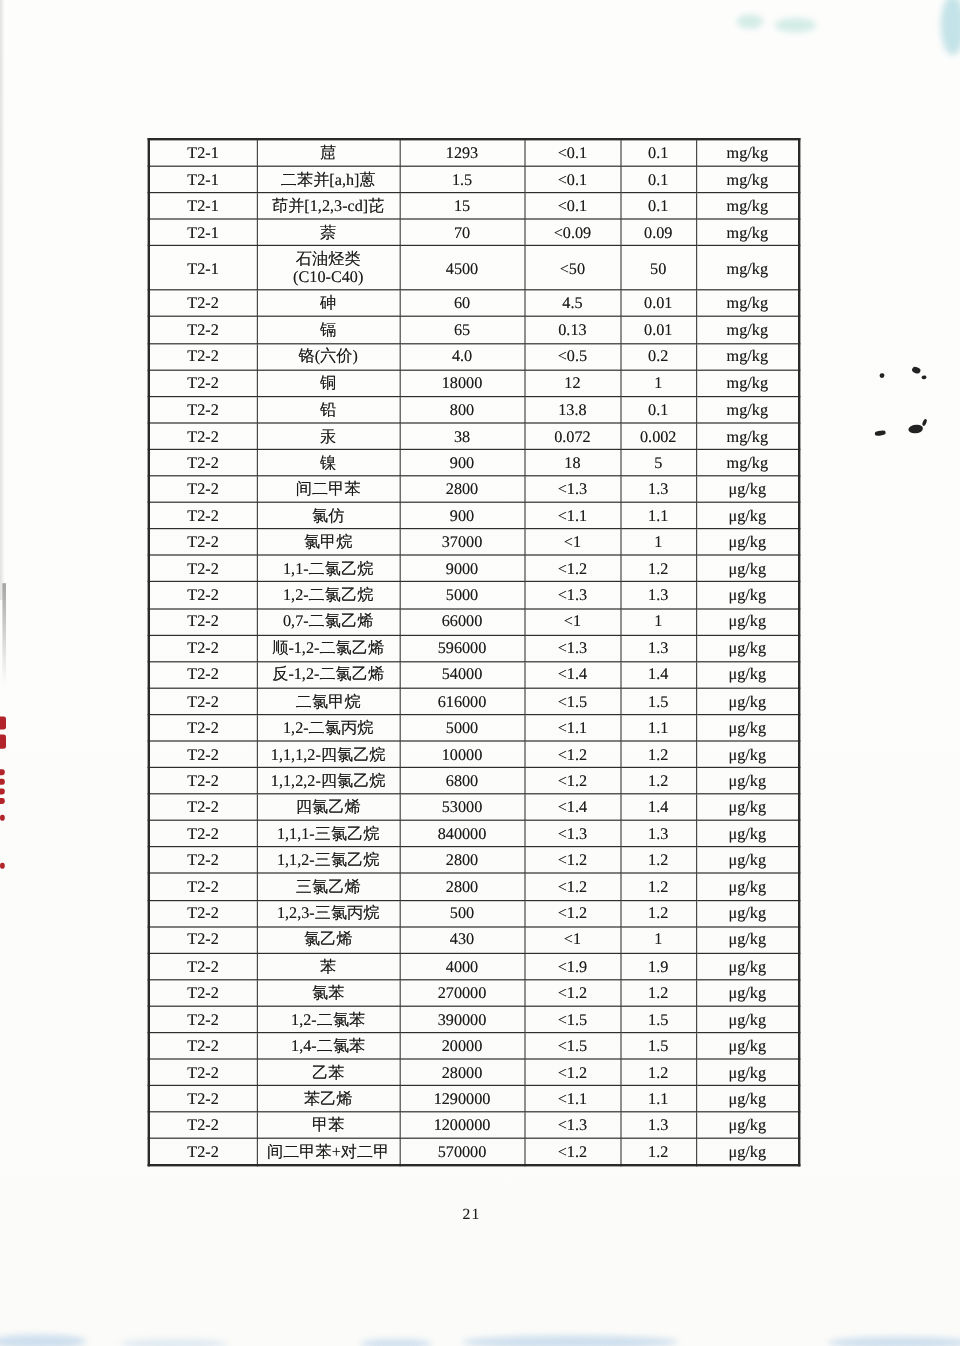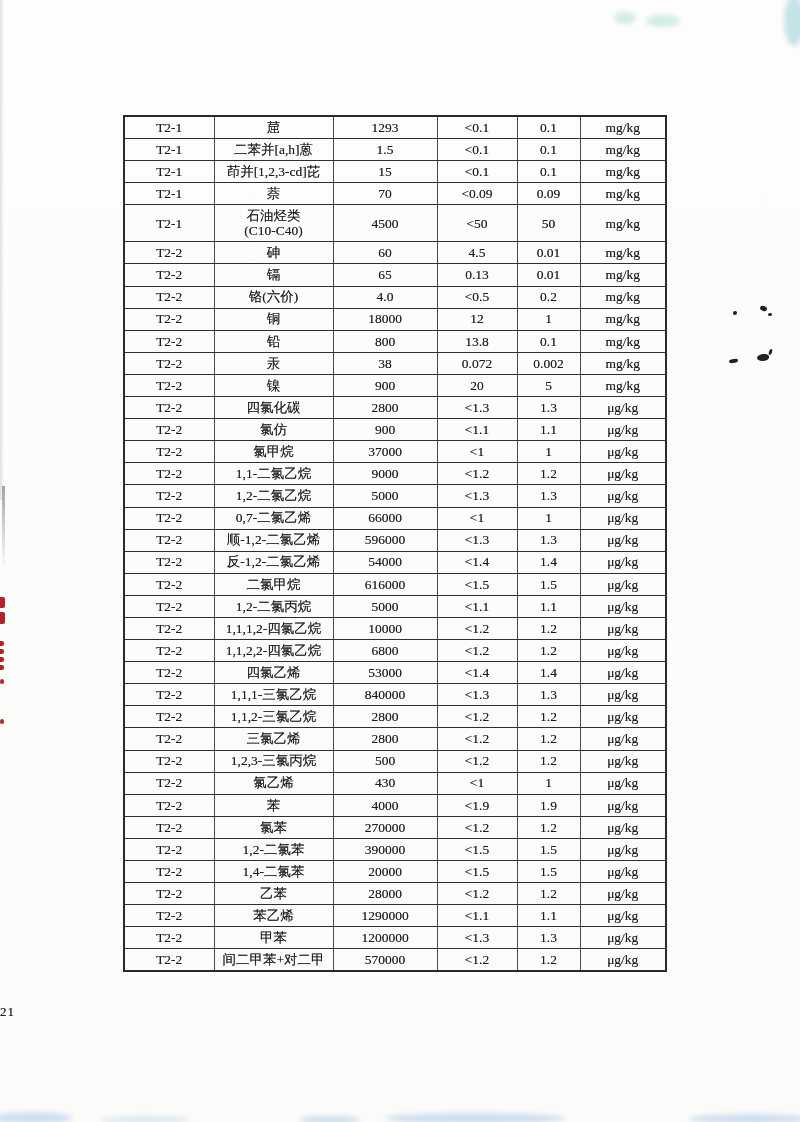--- a/index.html
+++ b/index.html
@@ -40,21 +40,21 @@
   }
   table.results { border: 2px solid #2a2a2a; }
   tr.tall td { height: 36px; }
 
   
   .page-number {
     position: absolute;
     top: 1004px;
     left: 0;
     width: 786px;
-    text-align: left;
+    text-align: center;
     font-size: 13px;
     letter-spacing: 1px;
     text-shadow: 0 0 0.5px rgba(20,20,20,0.5);
   }
 
   
   .artifact { position: absolute; pointer-events: none; }
   .speck { background: #222; border-radius: 50% 40% 50% 45%; }
   .speck.s1 { left: 733px; top: 311px; width: 4px; height: 4px; }
   .speck.s2 { left: 760px; top: 306px; width: 7px; height: 5px; transform: rotate(25deg); }
@@ -224,27 +224,27 @@
       <td>汞</td>
       <td>38</td>
       <td>0.072</td>
       <td>0.002</td>
       <td>mg/kg</td>
     </tr>
         <tr>
       <td>T2-2</td>
       <td>镍</td>
       <td>900</td>
-      <td>20</td>
+      <td>18</td>
       <td>5</td>
       <td>mg/kg</td>
     </tr>
         <tr>
       <td>T2-2</td>
-      <td>四氯化碳</td>
+      <td>间二甲苯</td>
       <td>2800</td>
       <td>&lt;1.3</td>
       <td>1.3</td>
       <td>μg/kg</td>
     </tr>
         <tr>
       <td>T2-2</td>
       <td>氯仿</td>
       <td>900</td>
       <td>&lt;1.1</td>

